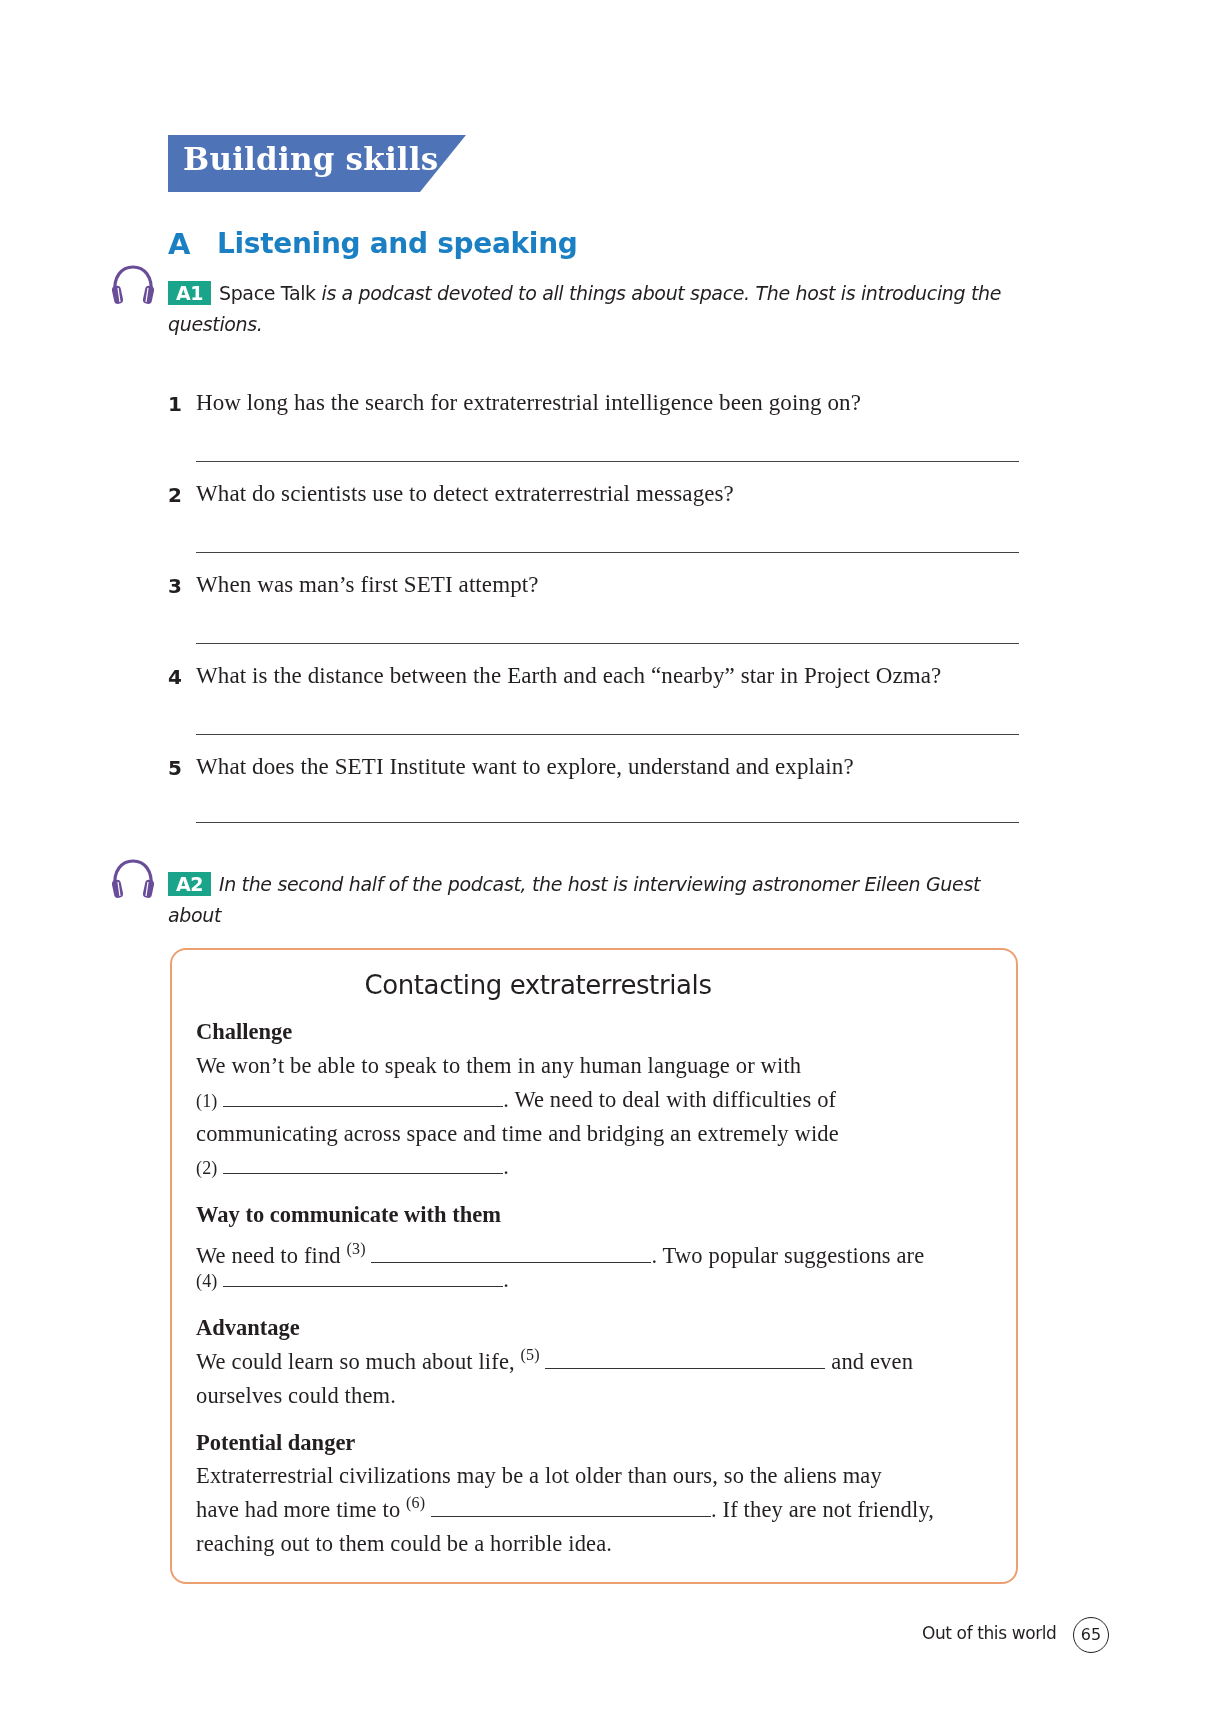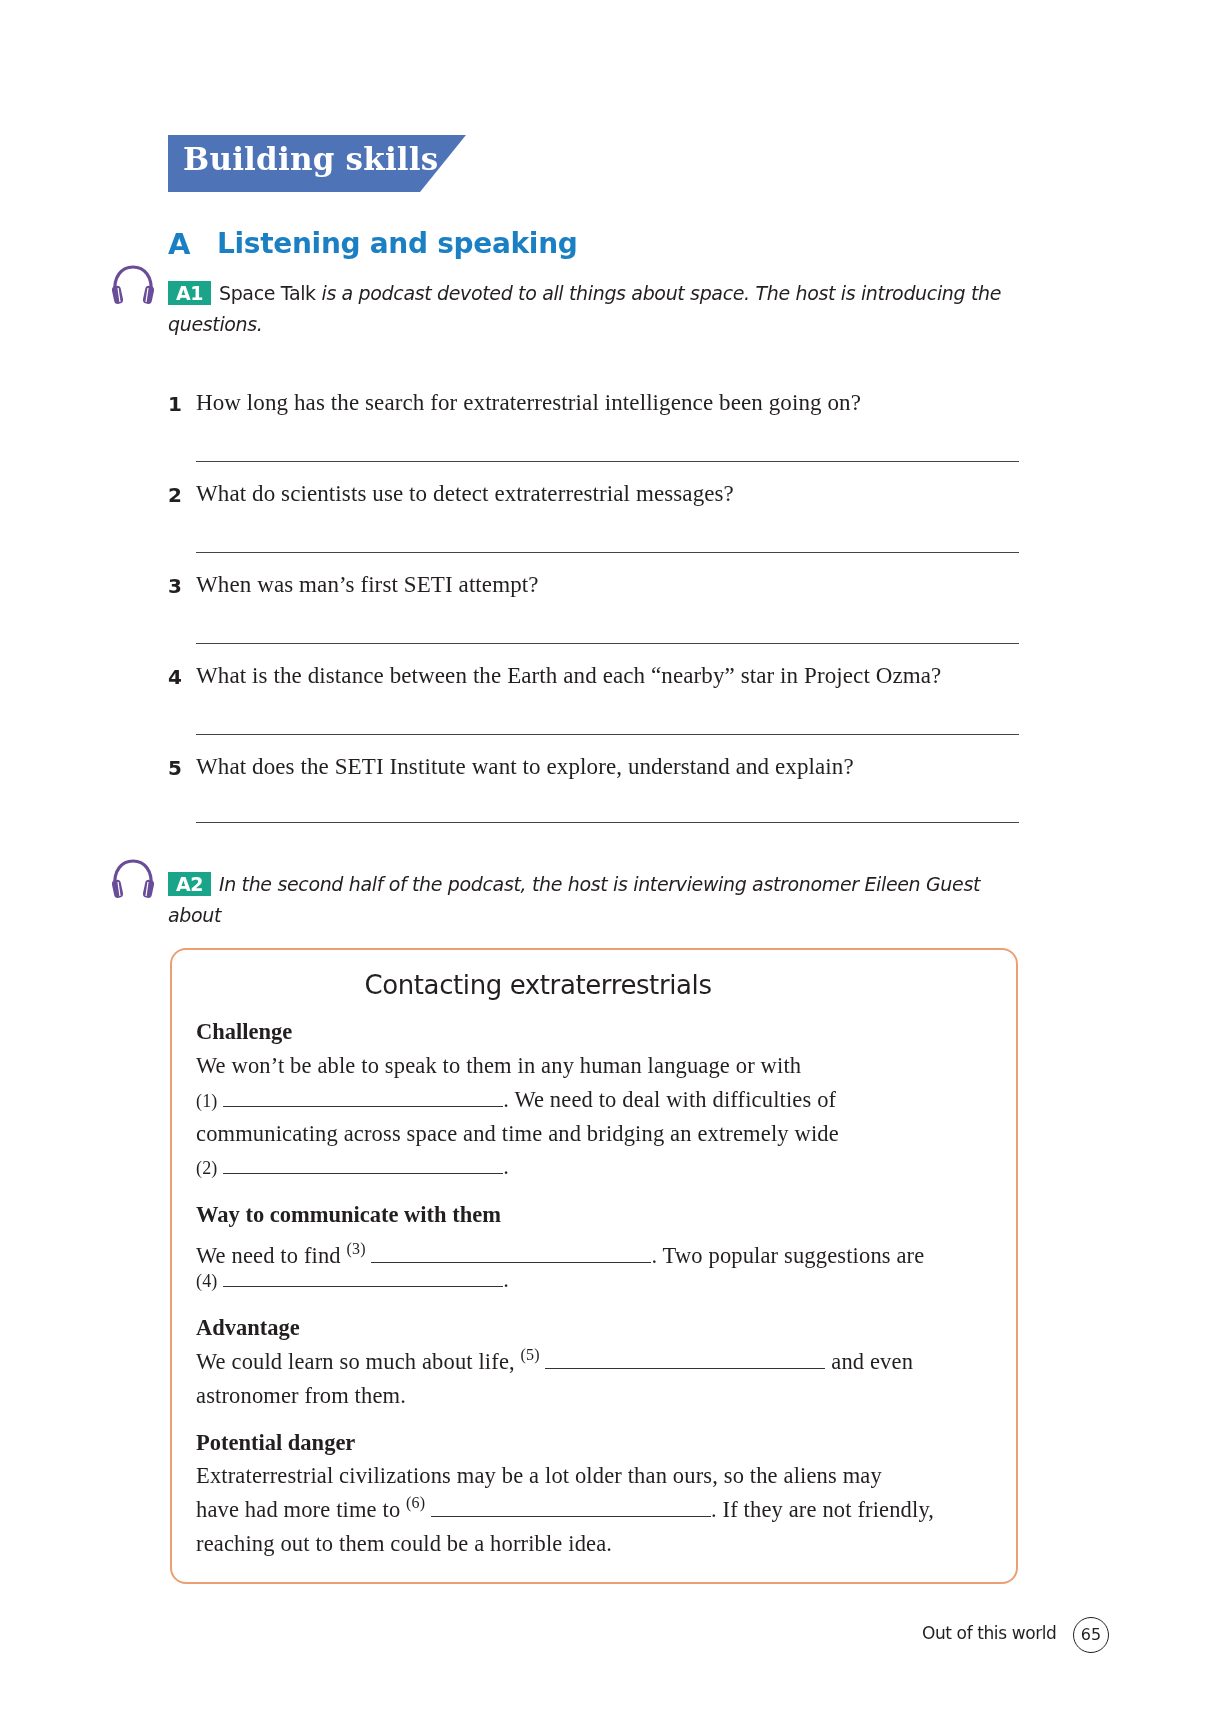--- a/index.html
+++ b/index.html
@@ -105,21 +105,21 @@
   <span>We need to find </span><span class="sup">(3)</span> <span class="blank" style="width:280px;"></span><span>. Two popular suggestions are</span>
 </div>
 <div class="abs box-t" style="top:1267px;">
   <span class="num-small">(4)</span> <span class="blank" style="width:280px;"></span><span>.</span>
 </div>
 
 <div class="abs box-h" style="top:1315px;">Advantage</div>
 <div class="abs box-t" style="top:1349px;">
   <span>We could learn so much about life, </span><span class="sup">(5)</span> <span class="blank" style="width:280px;"></span><span> and even</span>
 </div>
-<div class="abs box-t" style="top:1383px;">astronomer from them.</div>
+<div class="abs box-t" style="top:1383px;">ourselves could them.</div>
 
 <div class="abs box-h" style="top:1430px;">Potential danger</div>
 <div class="abs box-t" style="top:1463px;">Extraterrestrial civilizations may be a lot older than ours, so the aliens may</div>
 <div class="abs box-t" style="top:1497px;">
   <span>have had more time to </span><span class="sup">(6)</span> <span class="blank" style="width:280px;"></span><span>. If they are not friendly,</span>
 </div>
 <div class="abs box-t" style="top:1531px;">reaching out to them could be a horrible idea.</div>
 
 <div id="footer-text" class="abs">Out of this world</div>
 <div id="page-num" class="abs">65</div>

